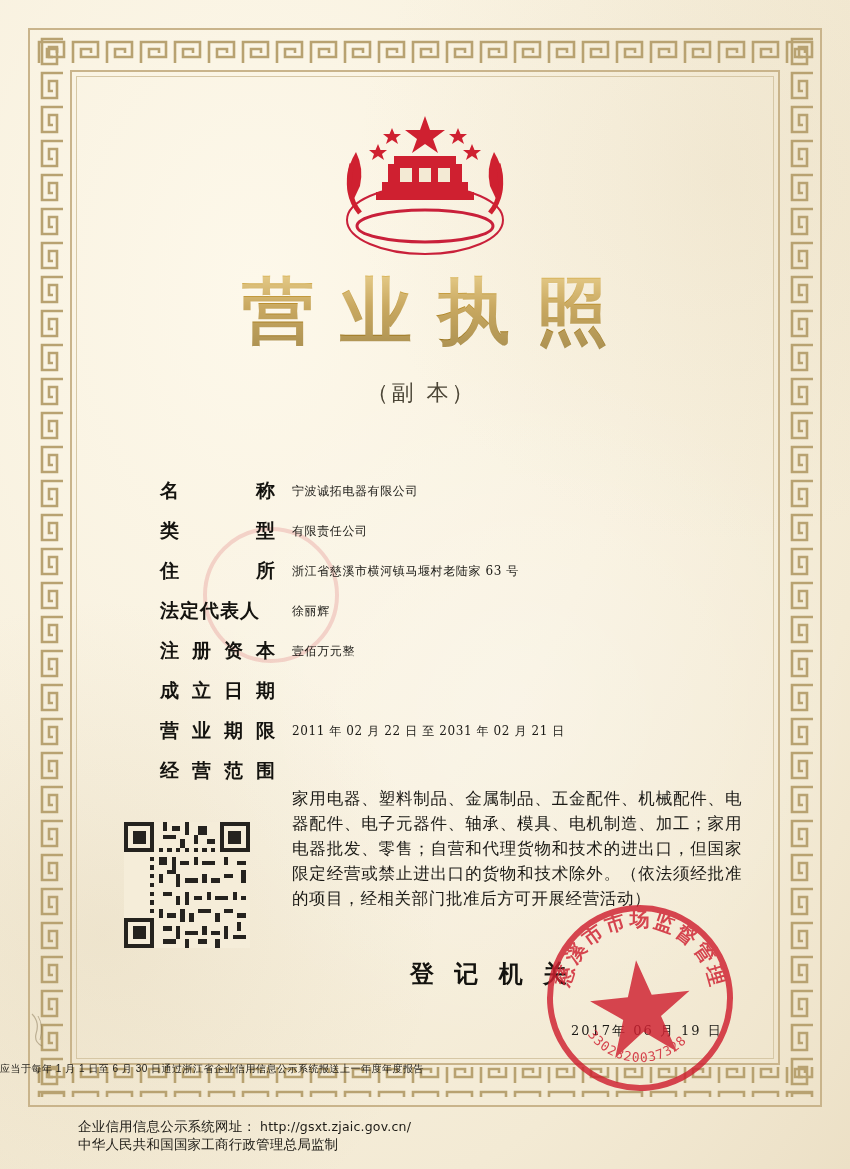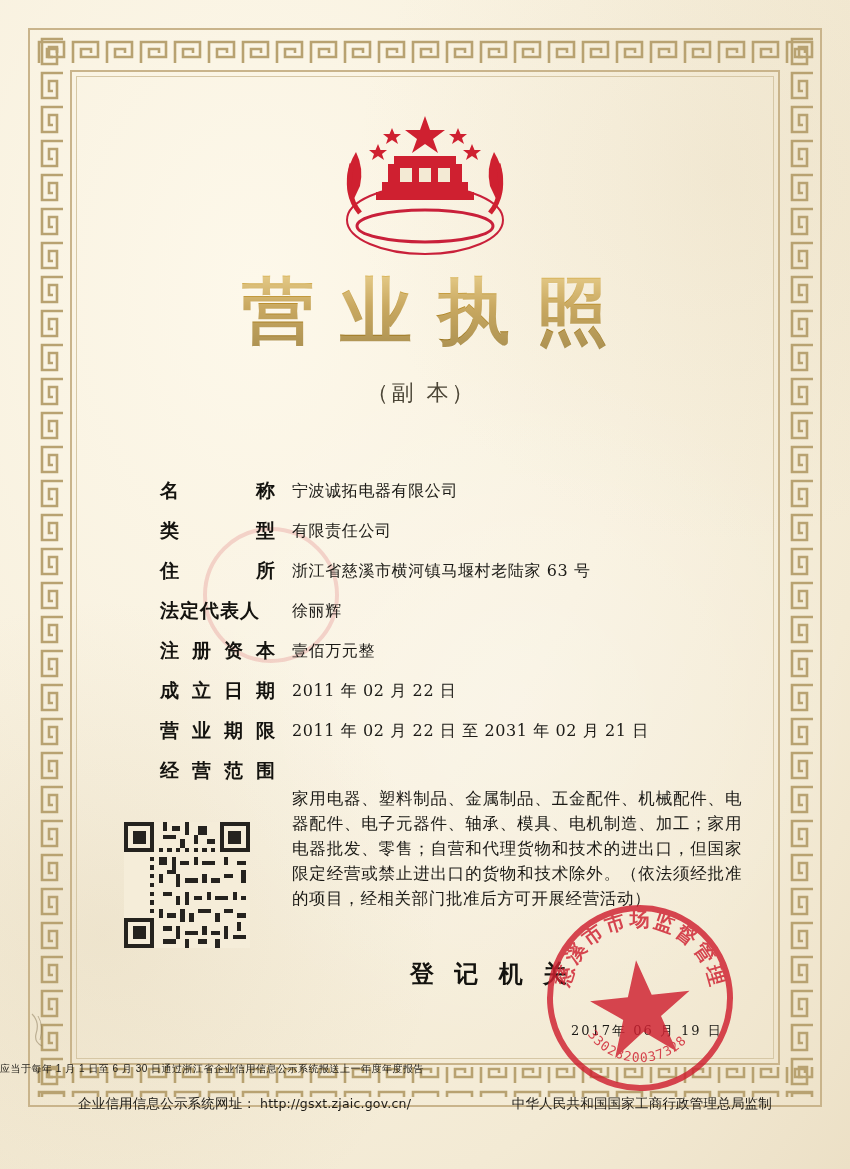--- a/index.html
+++ b/index.html
@@ -150,21 +150,21 @@
     color: #14130f;
     font-family: "DejaVu Serif", "Liberation Serif", serif;
     letter-spacing: 1px;
   }
   .label-spread {
     display: flex;
     justify-content: space-between;
     width: 116px;
   }
   .field-value {
-    font-size: 16px;
+    font-size: 12px;
     color: #1b1a16;
     font-family: "DejaVu Serif", "Liberation Serif", serif;
     line-height: 26px;
     letter-spacing: 0.6px;
   }
   .field-value.small {
     font-size: 16.5px;
     line-height: 25px;
     margin-top: 28px;
   }
@@ -236,27 +236,28 @@
     text-align: left;
     font-size: 10px;
     color: #1c1a15;
     letter-spacing: 0.5px;
     font-family: Liberation Sans, sans-serif;
   }
   .footer {
     position: absolute;
     left: 78px;
     right: 78px;
-    top: 1095px;
+    top: 1118px;
     display: flex;
-    justify-content: space-between;
+    justify-content: flex-start;
     align-items: baseline;
     font-size: 13.5px;
     color: #1c1a15;
     font-family: "DejaVu Serif", "Liberation Serif", serif;
+    flex-direction: column;
   }
   .footer-left { letter-spacing: 0.2px; }
   .footer-url {
     font-family: "DejaVu Sans", "Liberation Sans", sans-serif;
     font-size: 12.5px;
     margin-left: 4px;
   }
   .footer-right { letter-spacing: 0.2px; }
 
   .smudge {
@@ -385,21 +386,20 @@
 
     <div class="field-row">
       <div class="field-label">
         <span class="label-spread">
             <span>成</span>
             <span>立</span>
             <span>日</span>
             <span>期</span>
           </span>
       </div>
-      <div class="field-value">2011 年 02 月 22 日</div>
     </div>
 
     <div class="field-row">
       <div class="field-label">
         <span class="label-spread">
             <span>营</span>
             <span>业</span>
             <span>期</span>
             <span>限</span>
           </span>

